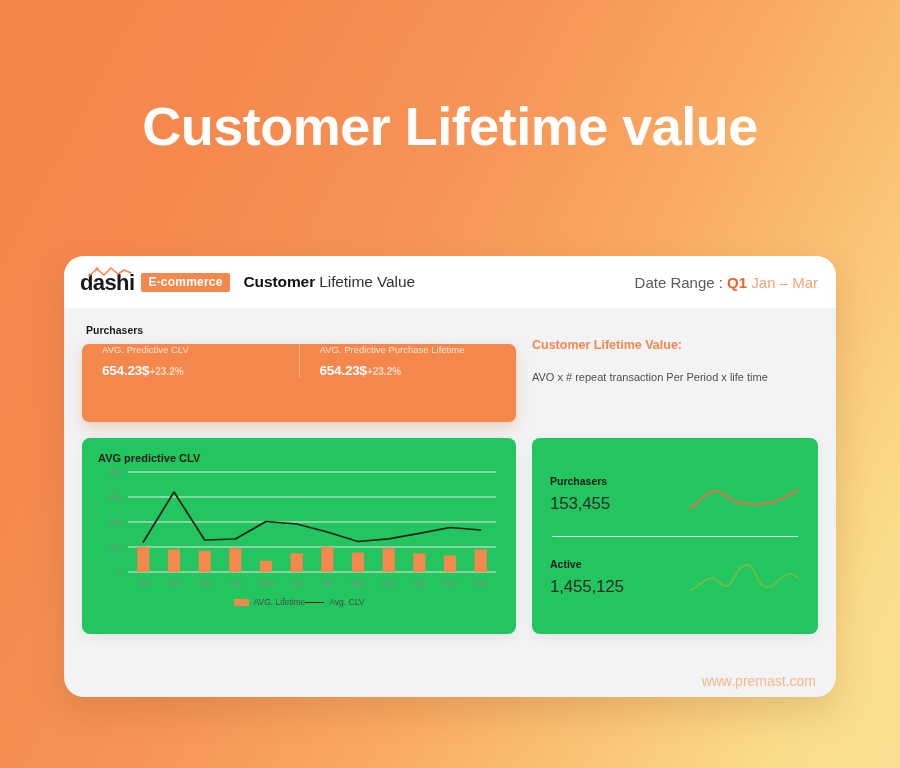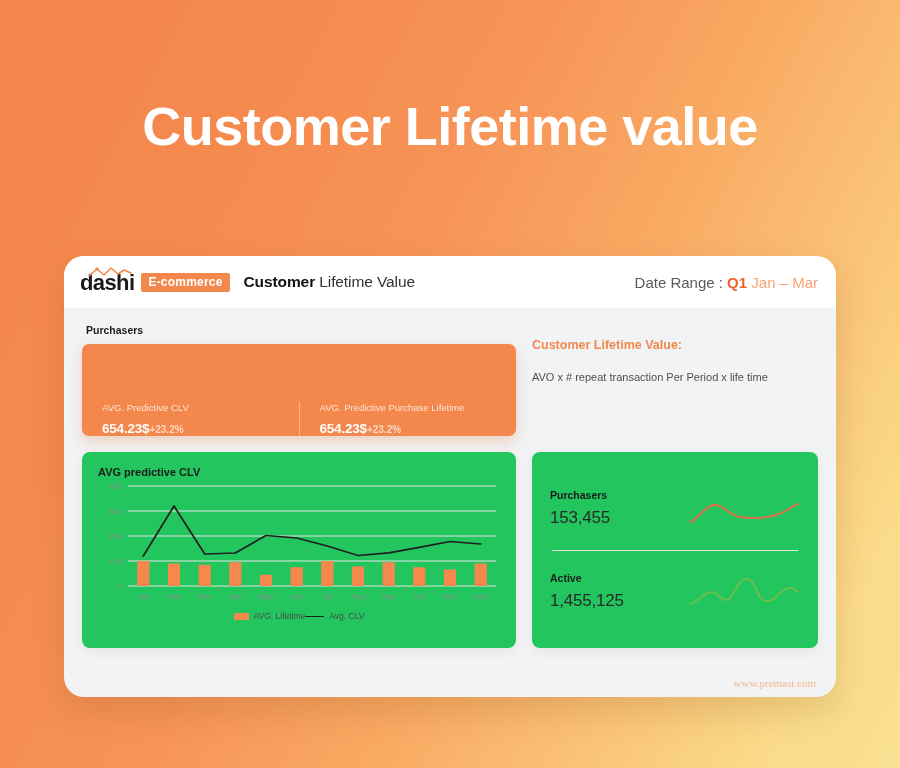--- a/index.html
+++ b/index.html
@@ -133,23 +133,23 @@
     font-size: 10.5px;
     font-weight: bold;
     color: #1B1B1B;
     margin: 0 0 8px 4px;
   }
 
   
   .kpi-card {
     background: #F4874C;
     border-radius: 7px;
-    height: 92px;
-    display: flex;
-    align-items: flex-end;
+    height: 78px;
+    display: flex;
+    align-items: flex-start;
     box-shadow: 0 6px 14px rgba(222, 119, 60, 0.28);
   }
   .kpi-cell {
     flex: 1;
     padding: 0 20px;
     box-sizing: border-box;
   }
   .kpi-cell + .kpi-cell {
     border-left: 1px solid rgba(255,255,255,0.38);
   }
@@ -267,23 +267,22 @@
   .stat-divider {
     height: 1px;
     background: #E8E8E8;
     margin: 0 2px;
   }
 
   .dash-footer {
     position: absolute;
     right: 20px;
     bottom: 8px;
-    font-size: 11px;
+    font-size: 14px;
     color: #F6B78B;
-    font-family: Liberation Serif, serif;
   }
 
   .tick-text {
     font-family: "Liberation Sans", sans-serif;
     font-size: 8px;
     fill: #8A8A8A;
   }
 </style>
 </head>
 <body>

